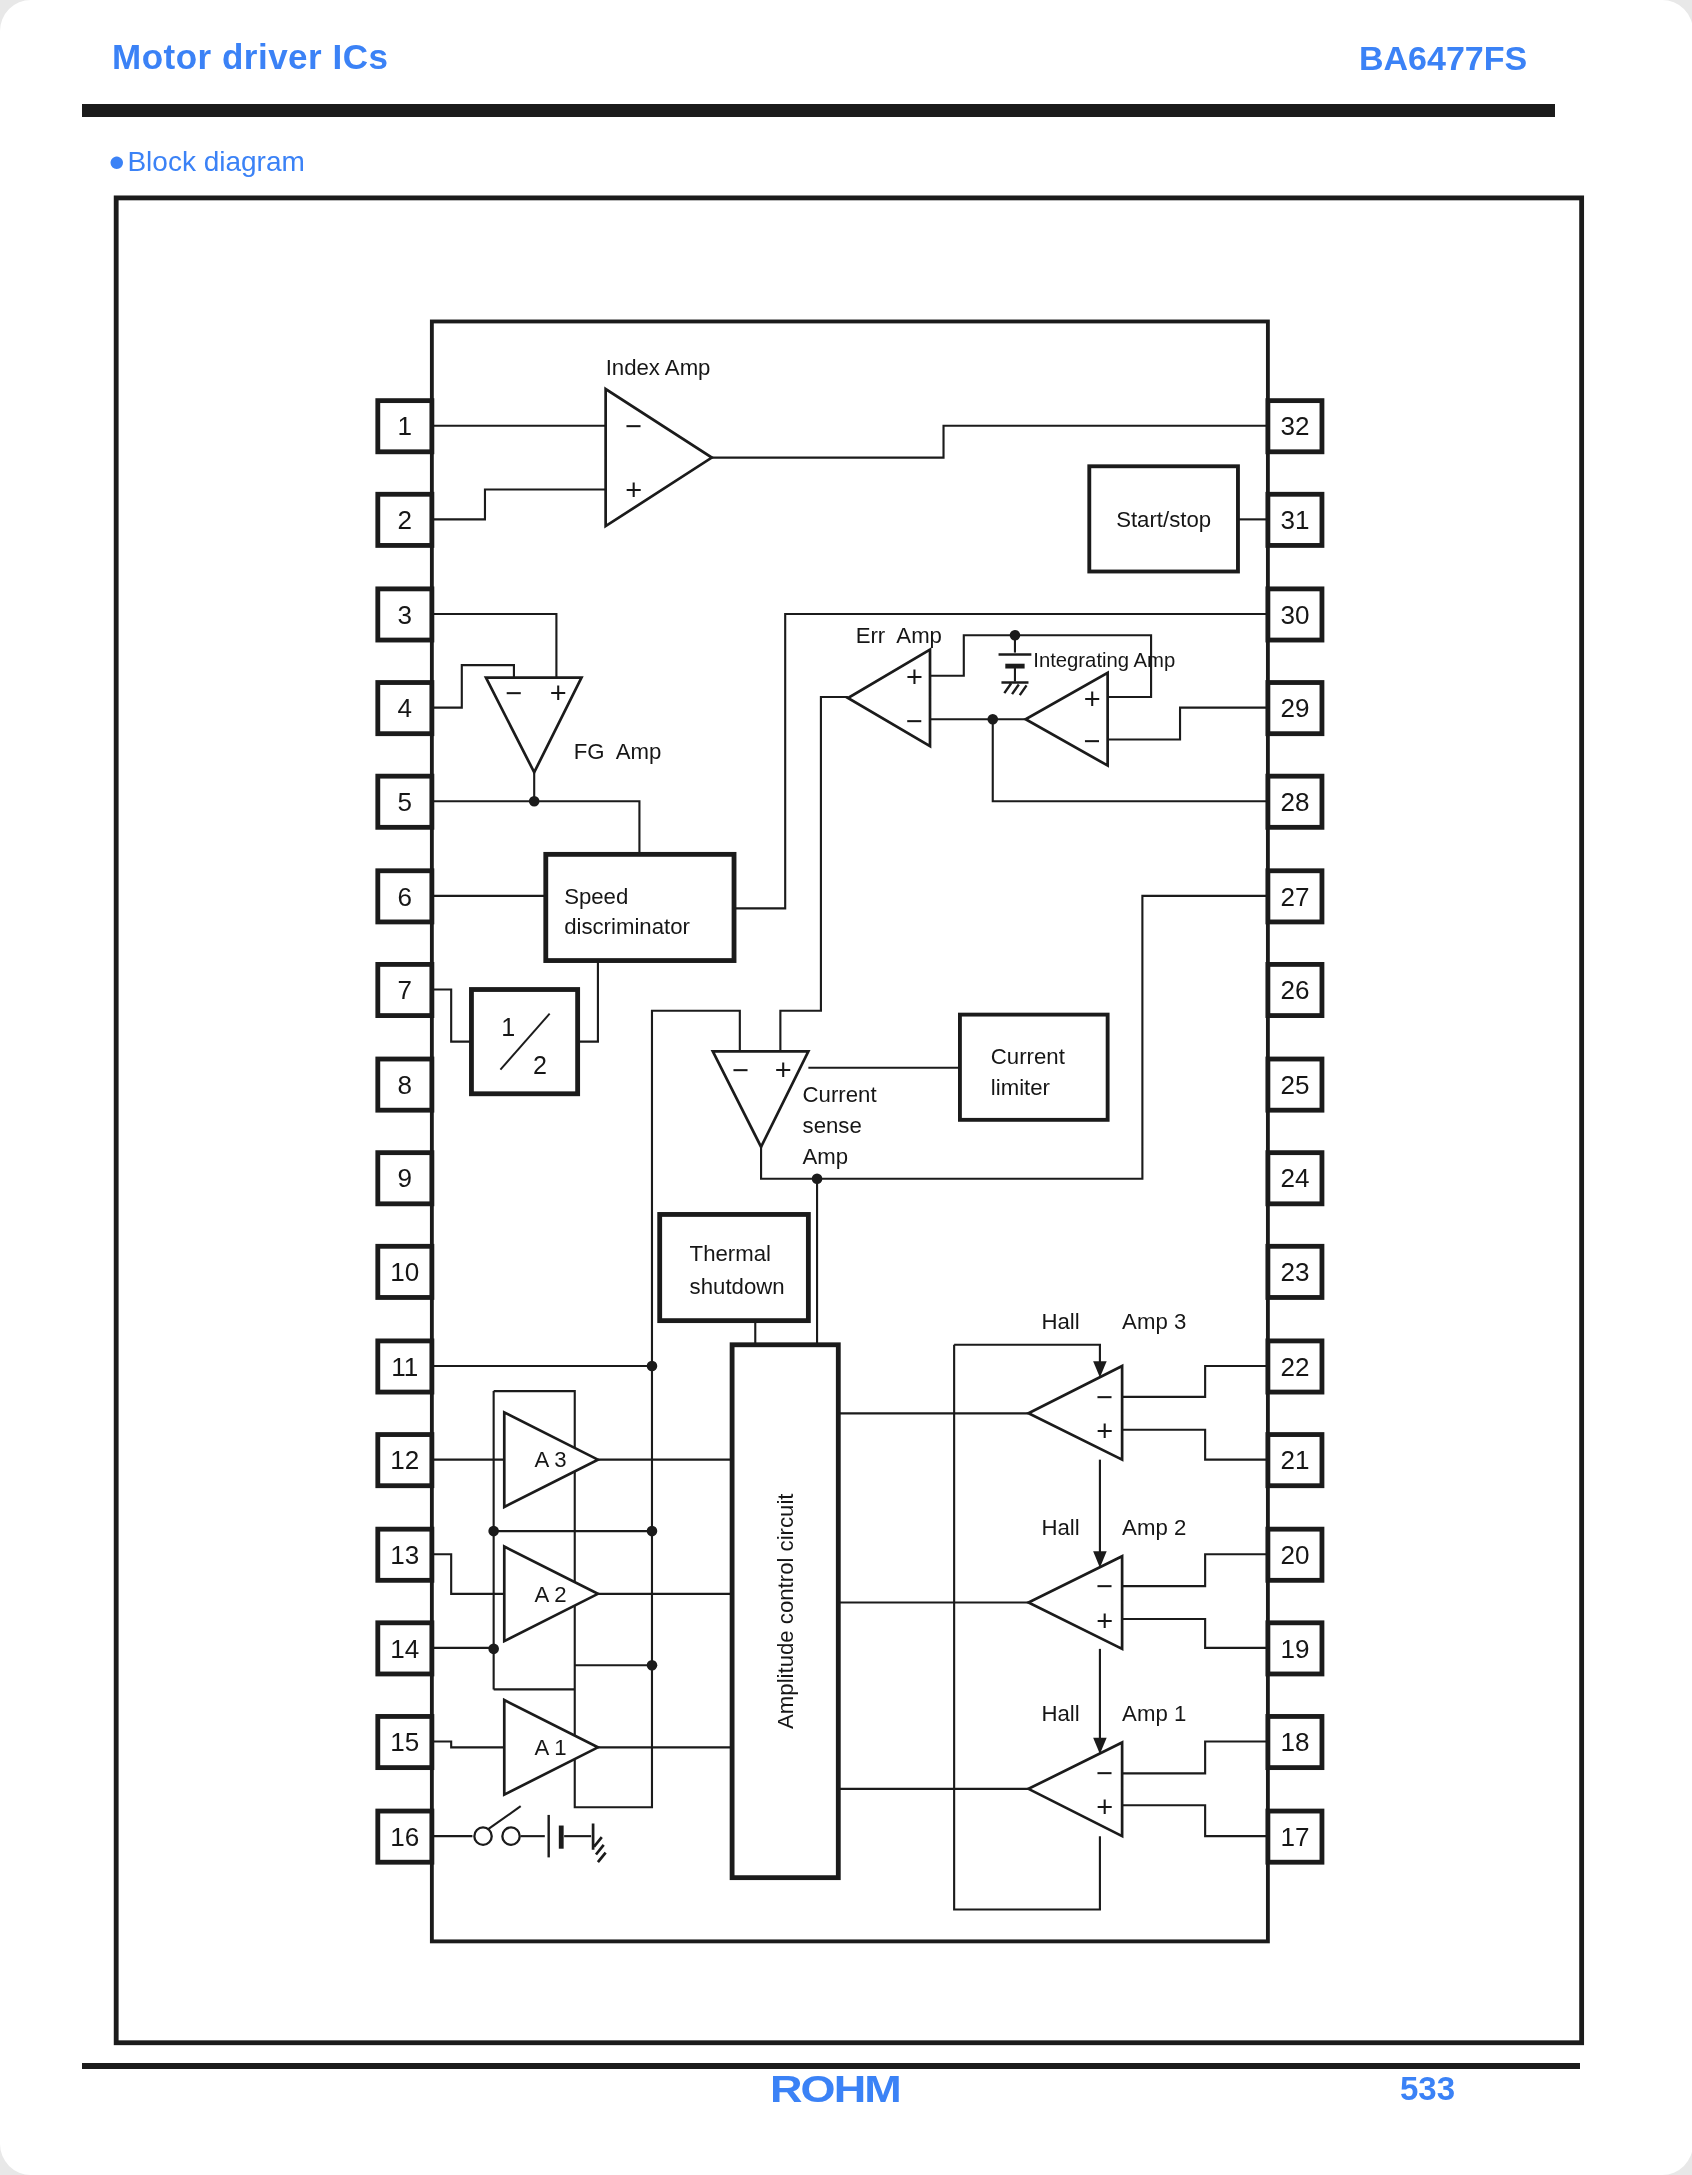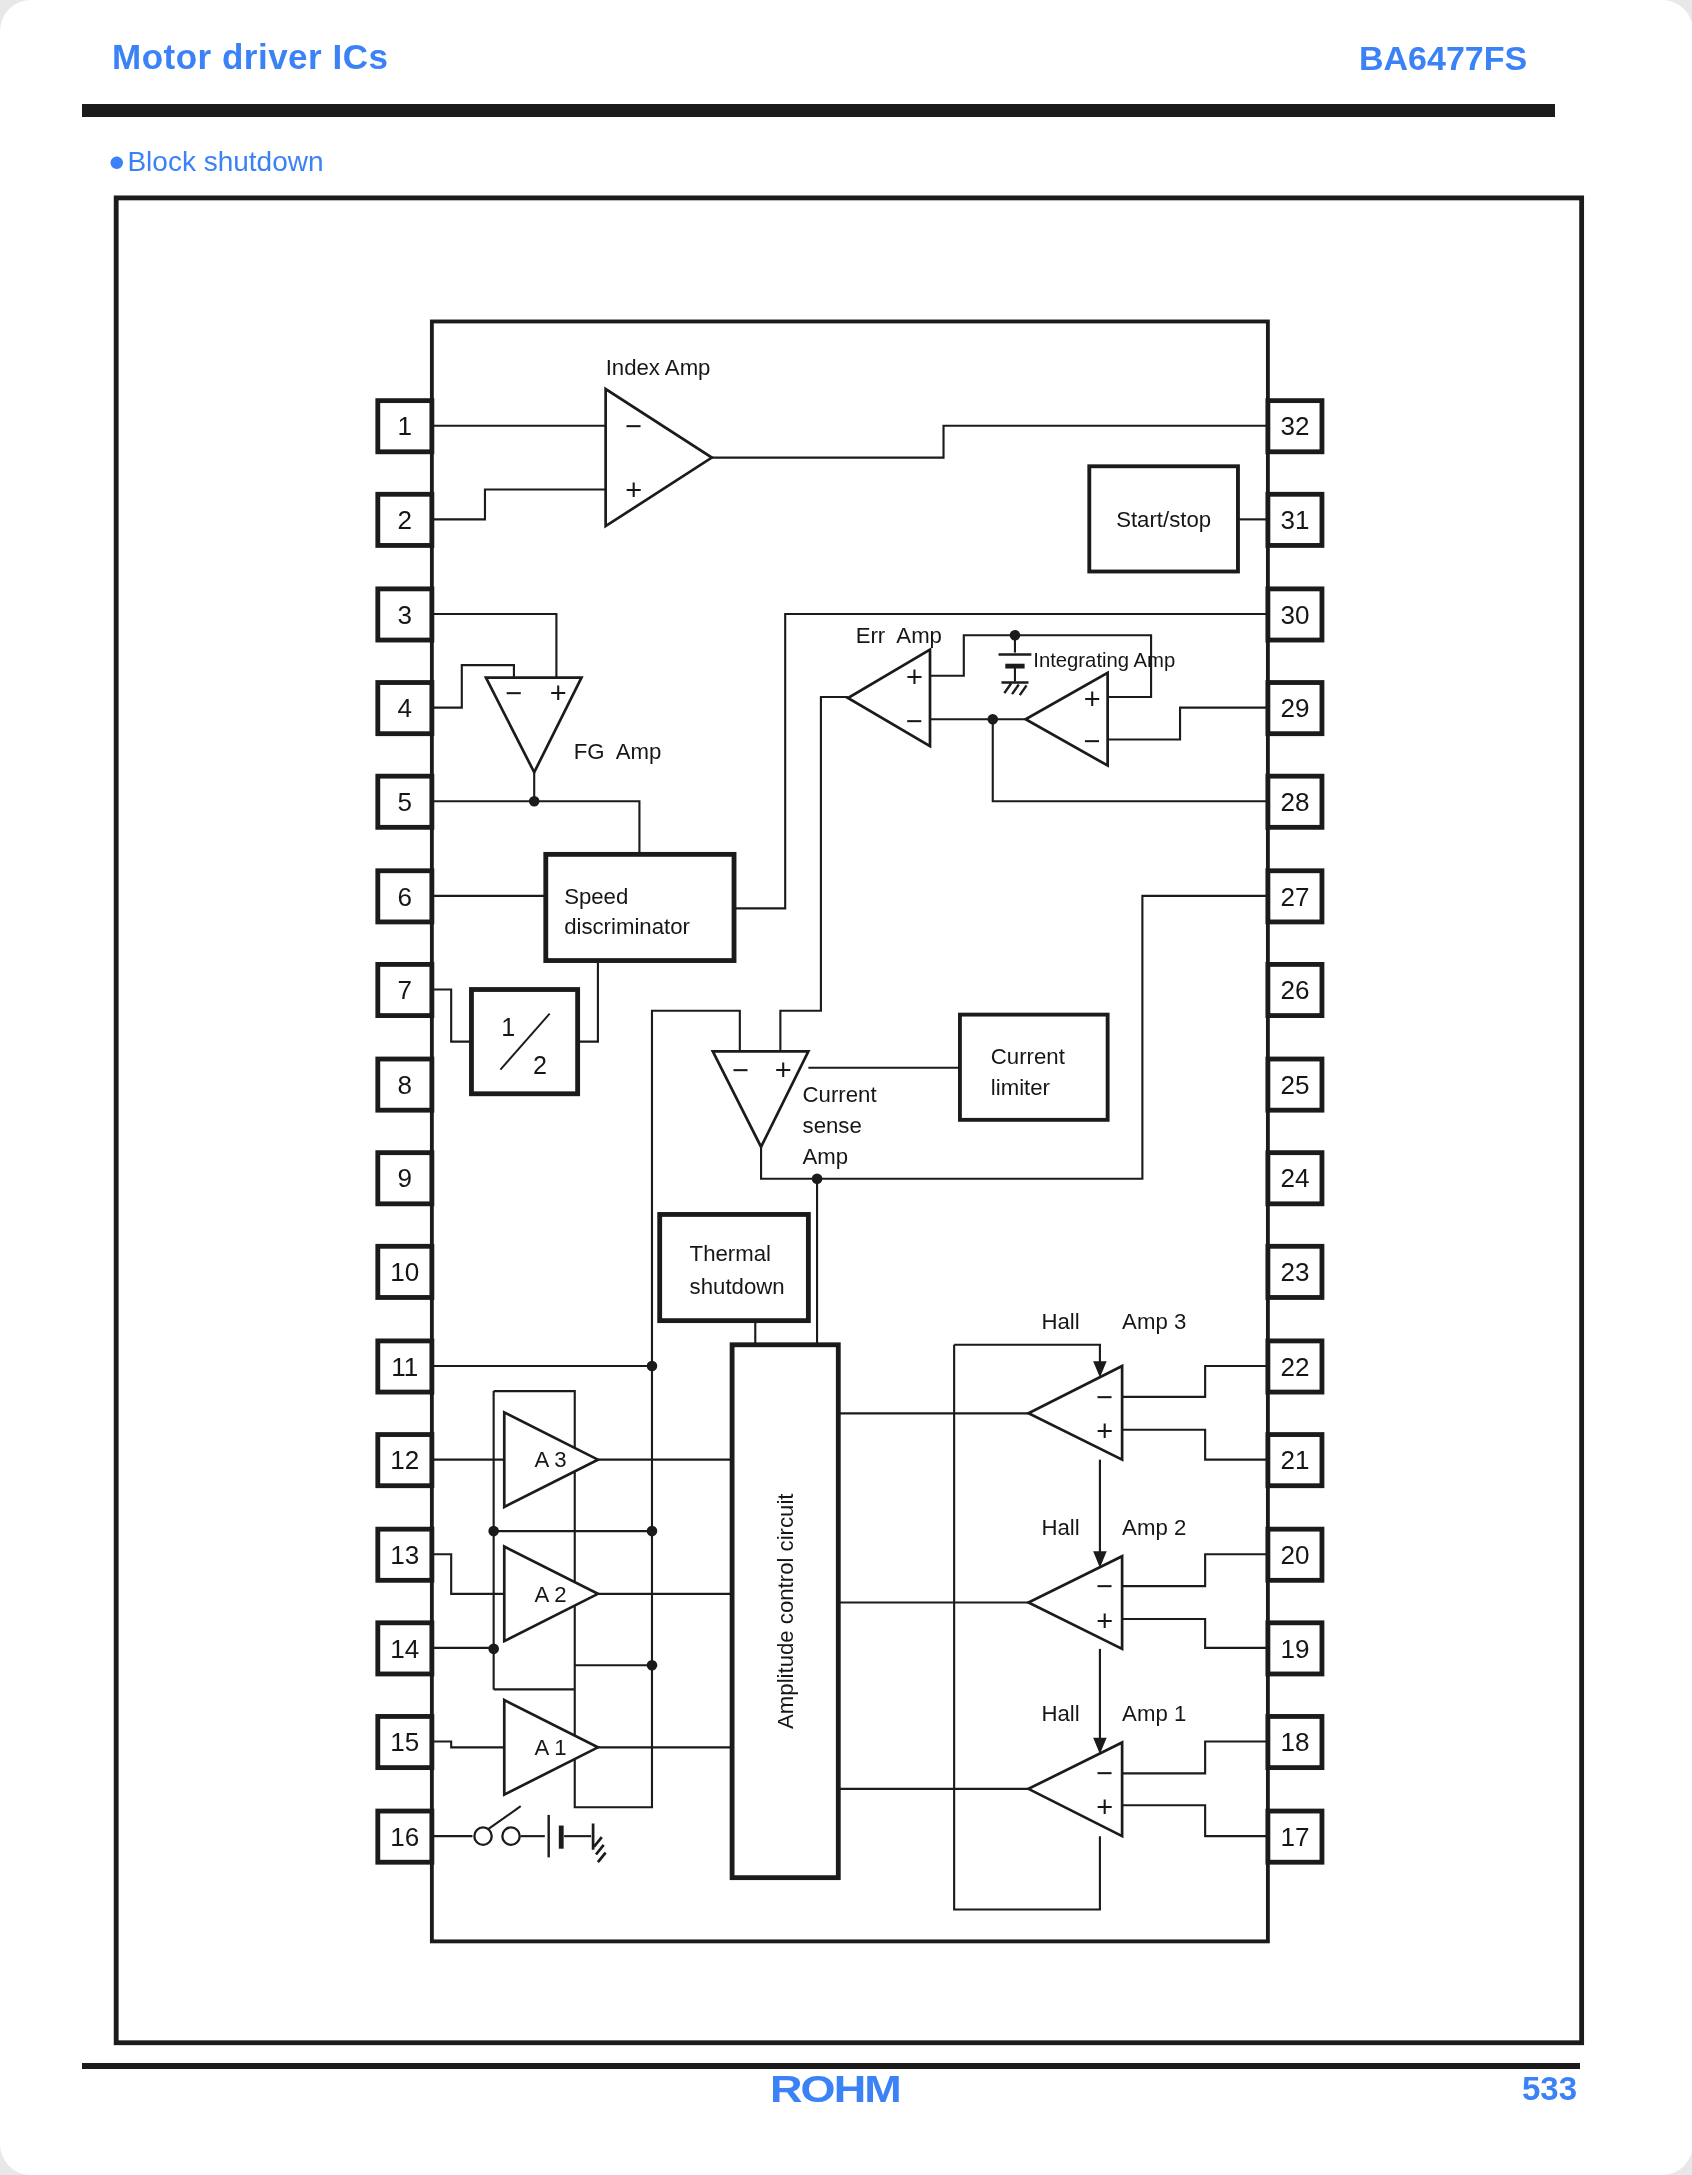--- a/index.html
+++ b/index.html
@@ -7,21 +7,21 @@
         font-family:"Liberation Sans", sans-serif;color:#3b82f6;border-radius:31px;}
   .hdr-title{position:absolute;left:112px;top:37px;font-size:35px;font-weight:bold;letter-spacing:0.5px;}
   .hdr-part{position:absolute;top:39px;left:1359px;width:185px;text-align:left;font-size:34px;font-weight:bold;}
   .hdr-rule{position:absolute;left:82px;top:104px;width:1473px;height:12.6px;background:#1b1b1b;}
   .section-label{position:absolute;left:108px;top:145px;font-size:28px;}
   .section-label .bullet{font-size:29px;margin-right:1.9px;}
   .diagram-svg{position:absolute;left:0;top:0;}
   .ftr-rule{position:absolute;left:82px;top:2063px;width:1498px;height:5.8px;background:#1b1b1b;}
   .ftr-logo{position:absolute;left:770px;top:2068px;font-size:45px;font-weight:bold;
             letter-spacing:-1.9px;transform:scaleY(0.84);transform-origin:top left;}
-  .ftr-page{position:absolute;left:1400px;top:2070px;width:177px;text-align:right;
+  .ftr-page{position:absolute;left:1400px;top:2070px;width:177px;text-align:left;
             font-size:33px;font-weight:bold;}
   svg text{font-family:"Liberation Sans", sans-serif;fill:#161616;white-space:pre;}
   svg .lbl{font-size:23px;}
   svg .lbl-sm{font-size:21px;}
   svg .pin-num{font-size:27px;text-anchor:middle;}
   svg .sign{font-size:30px;text-anchor:middle;}
   svg .wire{fill:none;stroke:#1b1b1b;stroke-width:2.2;}
   svg .tri{fill:#ffffff;stroke:#1b1b1b;stroke-width:2.8;}
   svg .blk{fill:#ffffff;stroke:#1b1b1b;}
   svg .dot{fill:#1b1b1b;stroke:none;}
@@ -29,21 +29,21 @@
 </head>
 <body>
 
 <div class="page">
 
   <div class="hdr-title">Motor driver ICs</div>
   <div class="hdr-part">BA6477FS</div>
   <div class="hdr-rule"></div>
 
   <div class="section-label">
-    <span class="bullet">●</span><span>Block shutdown</span>
+    <span class="bullet">●</span><span>Block diagram</span>
   </div>
 
   <svg class="diagram-svg" width="1693" height="2175" viewBox="0 0 1753 2253">
 
     <rect x="120" y="205" width="1518" height="1911" fill="#ffffff" stroke="#1b1b1b" stroke-width="5"></rect>
     <rect x="447" y="333" width="866" height="1678" fill="#ffffff" stroke="#1b1b1b" stroke-width="4"></rect>
 
     <g>
       <path class="wire" d="M447 441 H627"></path>
       <path class="wire" d="M447 538 H502 V507 H627"></path>

